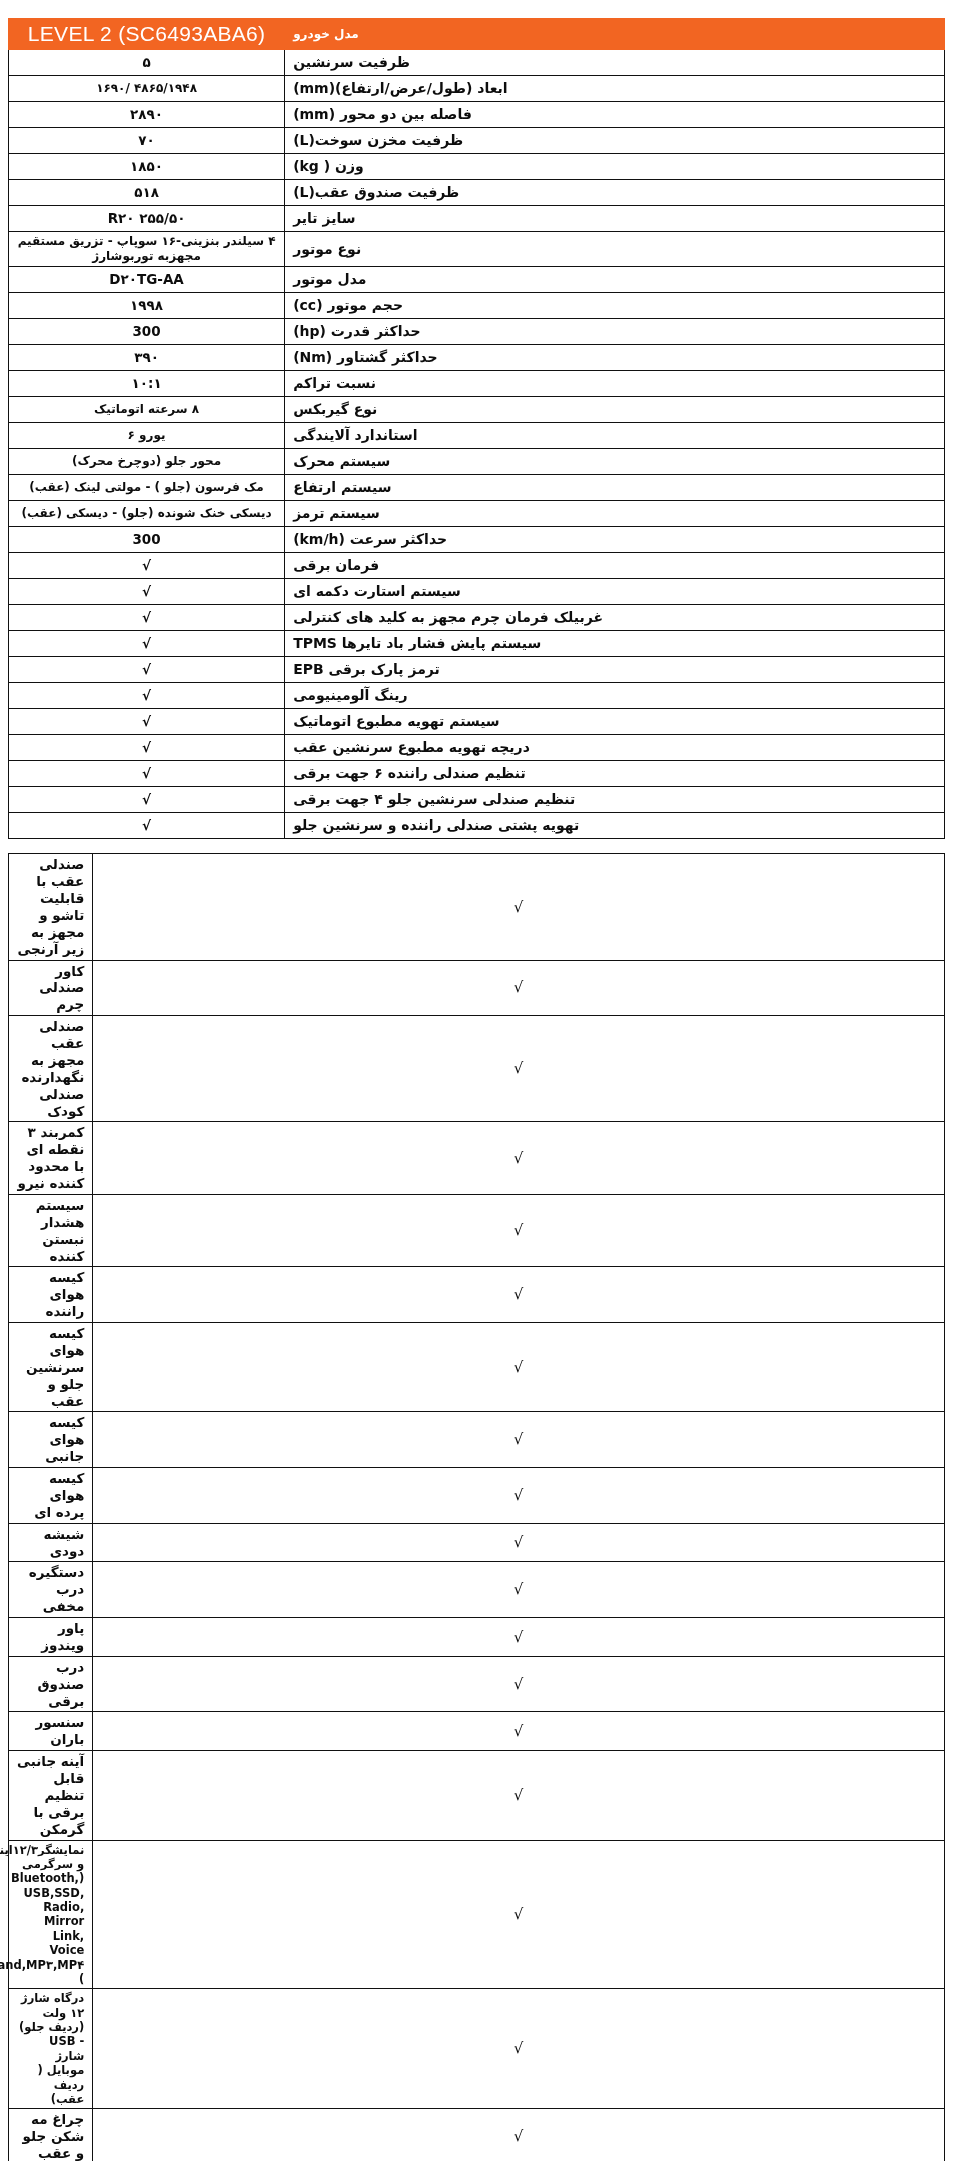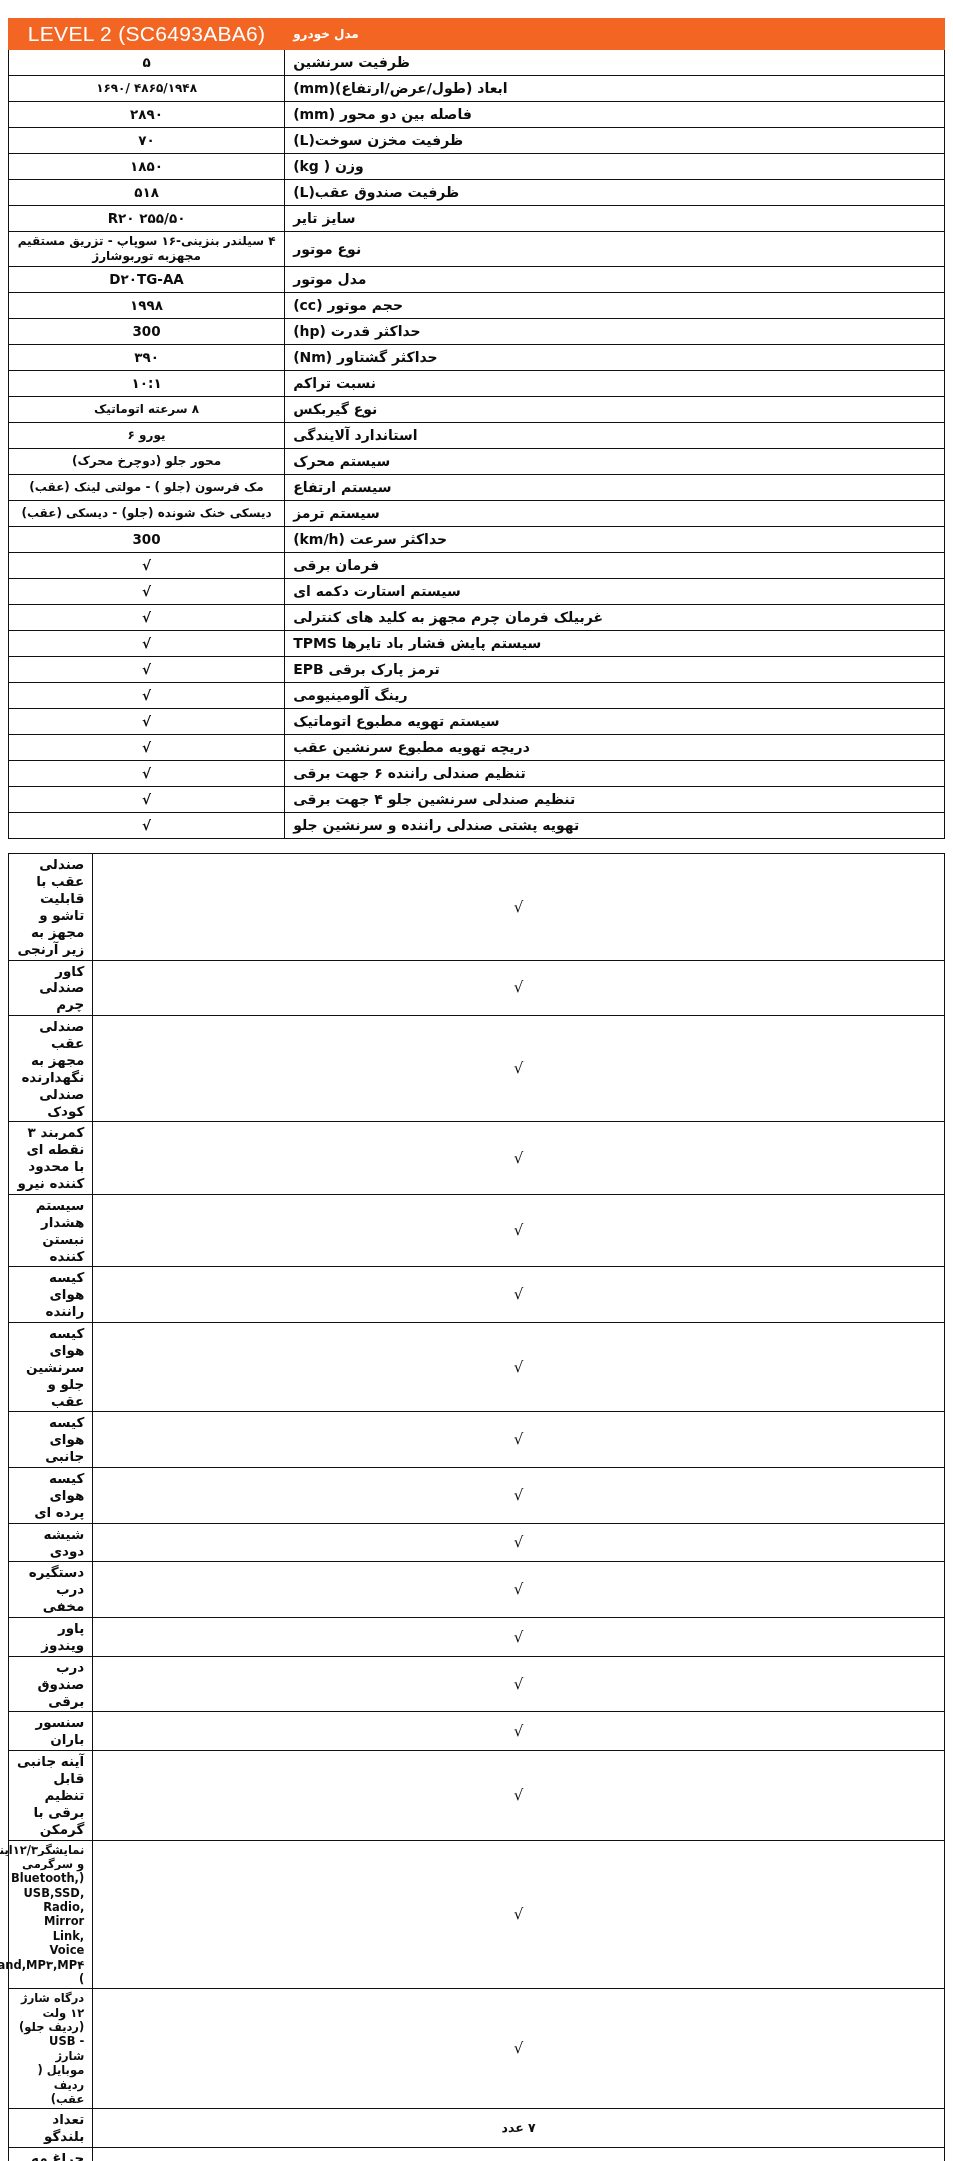--- a/index.html
+++ b/index.html
@@ -304,23 +304,19 @@
         </tr>
         <tr>
           <td class="value">√</td>
           <td class="label tiny">نمایشگر۱۲/۳اینچی و سرگرمی   (Bluetooth, USB,SSD, Radio, Mirror Link, Voice command,MP۳,MP۴ )</td>
         </tr>
         <tr>
           <td class="value">√</td>
           <td class="label tiny">درگاه شارژ ۱۲ ولت (ردیف جلو) - USB شارژ موبایل ( ردیف عقب)</td>
         </tr>
         <tr>
-          <td class="value units">۷ عدد</td>
-          <td class="label">تعداد بلندگو</td>
-        </tr>
-        <tr>
           <td class="value">√</td>
           <td class="label">چراغ مه شکن جلو و عقب</td>
         </tr>
       </tbody>
   </table>
 
 </div>
 
 </body></html>

